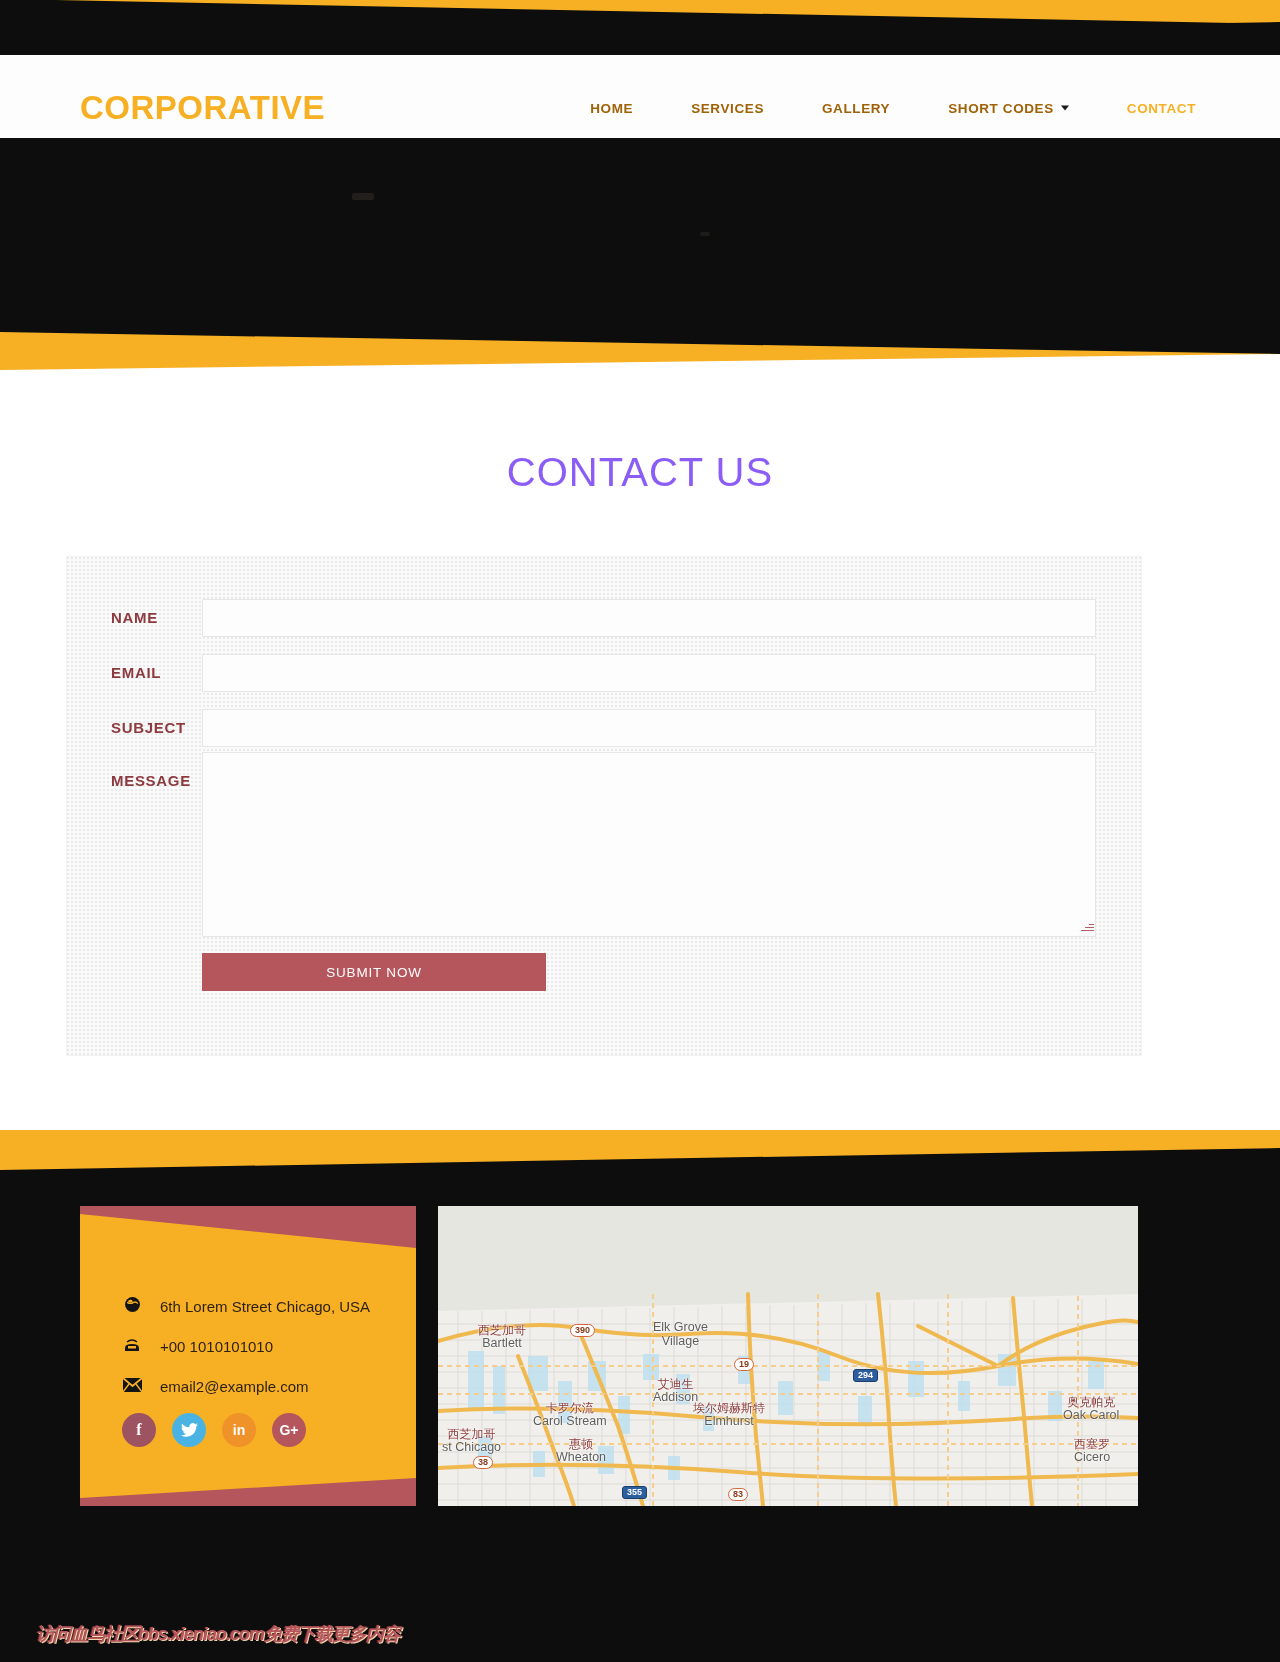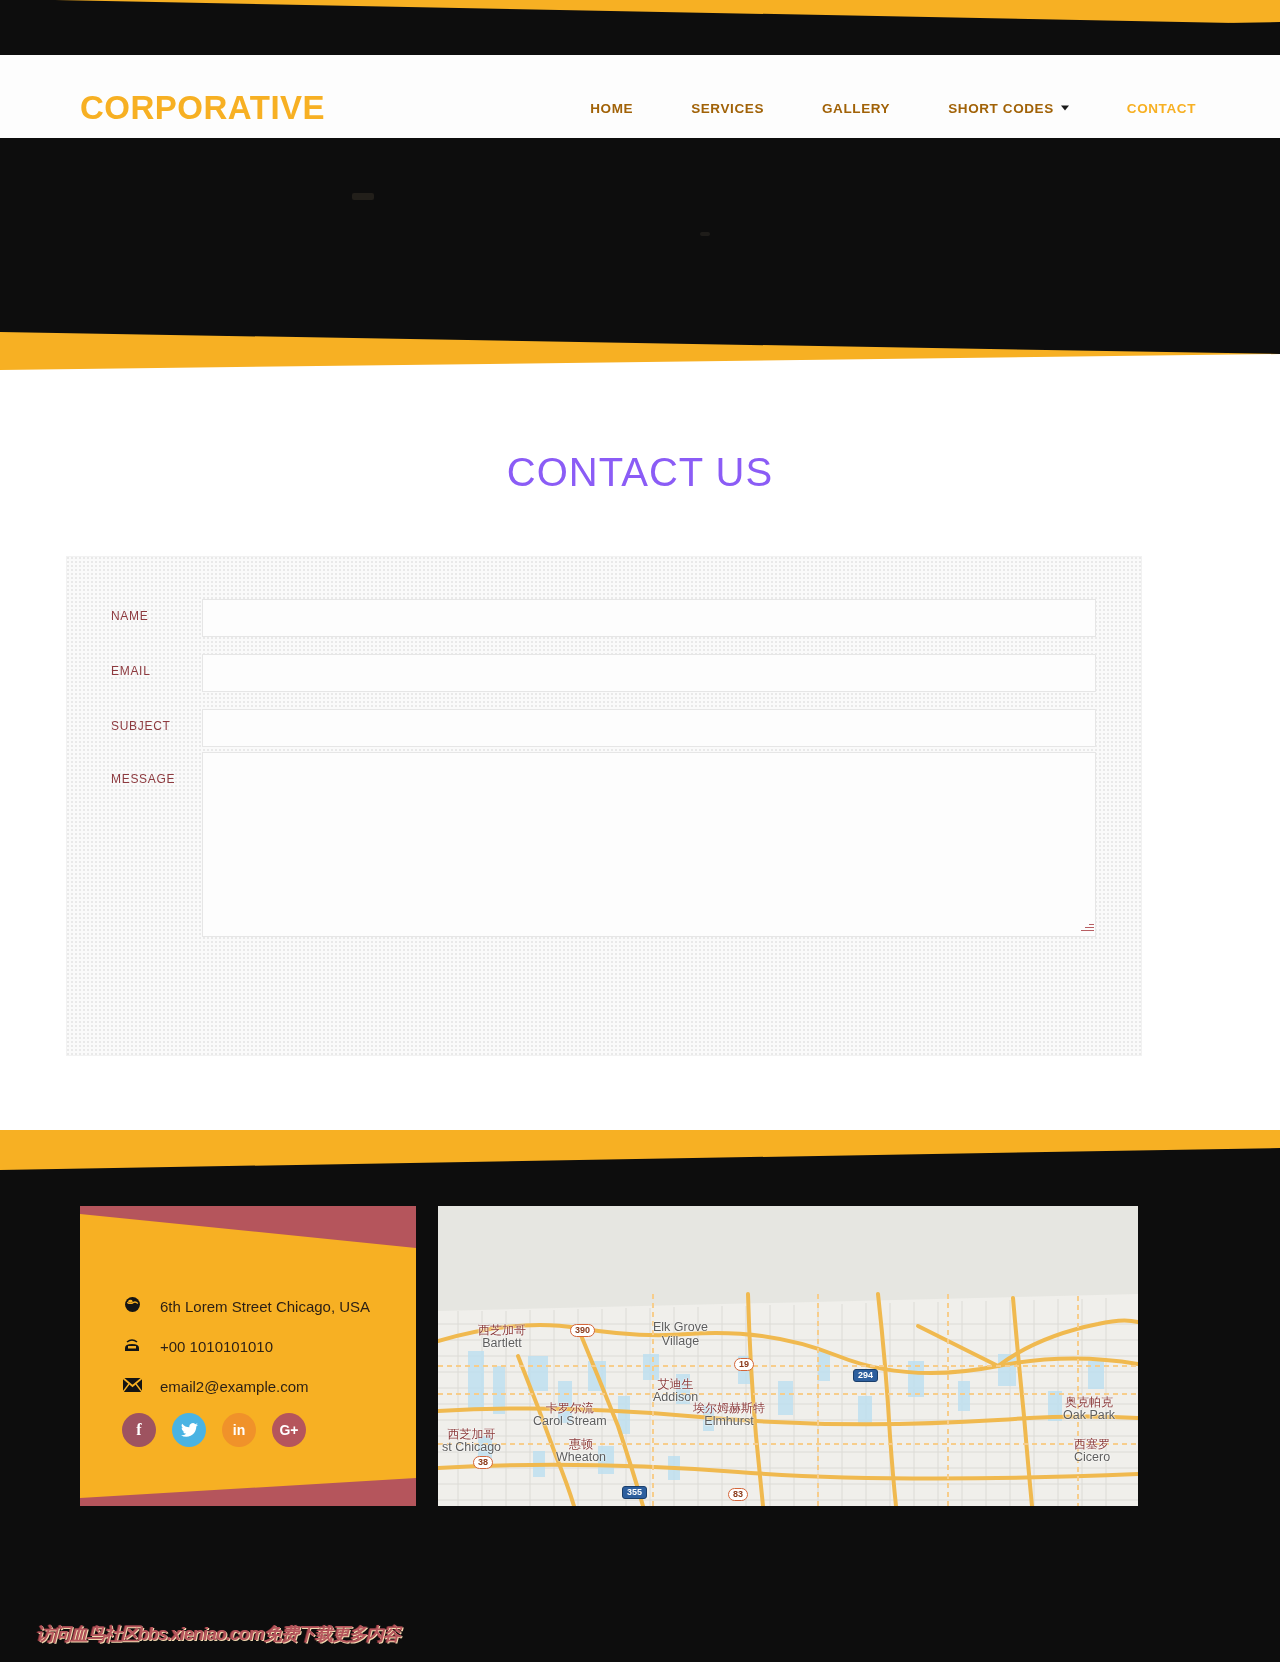--- a/index.html
+++ b/index.html
@@ -91,22 +91,23 @@
 
   .form-panel {
     position:absolute; left:66px; top:178px; width:1076px; height:500px;
     background:#fafafa;
     background-image:
       radial-gradient(circle at 1px 1px, #e9e9e9 0.9px, transparent 1px);
     background-size:4px 4px;
     border:1px solid #f2f2f2;
   }
   .form-label {
-    position:absolute; left:44px; font-size:12px; color:#8d3a3f;
+    position:absolute; left:44px; font-size:15px; color:#8d3a3f;
     letter-spacing:.7px;
+    font-weight:bold;
   }
   .text-input {
     position:absolute; left:135px; width:894px; height:38px;
     background:#fdfdfd; border:1px solid #e6e6e6; outline:none;
     font-family:"Liberation Sans", sans-serif; font-size:14px;
     color:#333; padding:0 10px;
   }
   .msg-area {
     position:absolute; left:135px; top:195px; width:894px; height:185px;
     background:#fdfdfd; border:1px solid #e6e6e6; outline:none; resize:none;
@@ -259,20 +260,21 @@
     <input class="text-input" style="top: 152px;" type="text" placeholder="">
 
     <div class="form-label" style="top:215px">MESSAGE</div>
     <textarea class="msg-area" placeholder="" style=""></textarea>
     <div class="resize-grip">
       <i style="top:11px;width:13px"></i>
         <i style="top:8px;width:9px"></i>
         <i style="top:5px;width:5px"></i>
     </div>
 
+    <button class="submit-btn">SUBMIT NOW</button>
   </div>
 </div>
 
 <div class="footer">
   <div class="yellow-wedge"></div>
 
   <div class="info-card">
     <div class="rose-top"></div>
     <div class="rose-bottom"></div>
 
@@ -409,21 +411,21 @@
     <div class="map-label" style="left:4px; top:222px">
       <span class="cn">西芝加哥</span>
       <span class="en">st Chicago</span>
     </div>
     <div class="map-label" style="left:118px; top:232px">
       <span class="cn">惠顿</span>
       <span class="en">Wheaton</span>
     </div>
     <div class="map-label" style="left:625px; top:190px">
       <span class="cn">奥克帕克</span>
-      <span class="en">Oak Park</span>
+      <span class="en">Oak Carol</span>
     </div>
     <div class="map-label" style="left:636px; top:232px">
       <span class="cn">西塞罗</span>
       <span class="en">Cicero</span>
     </div>
 
     <div class="shield" style="left:132px; top:118px">390</div>
     <div class="shield" style="left:296px; top:152px">19</div>
     <div class="shield is" style="left:415px; top:163px">294</div>
     <div class="shield" style="left:35px; top:250px">38</div>

